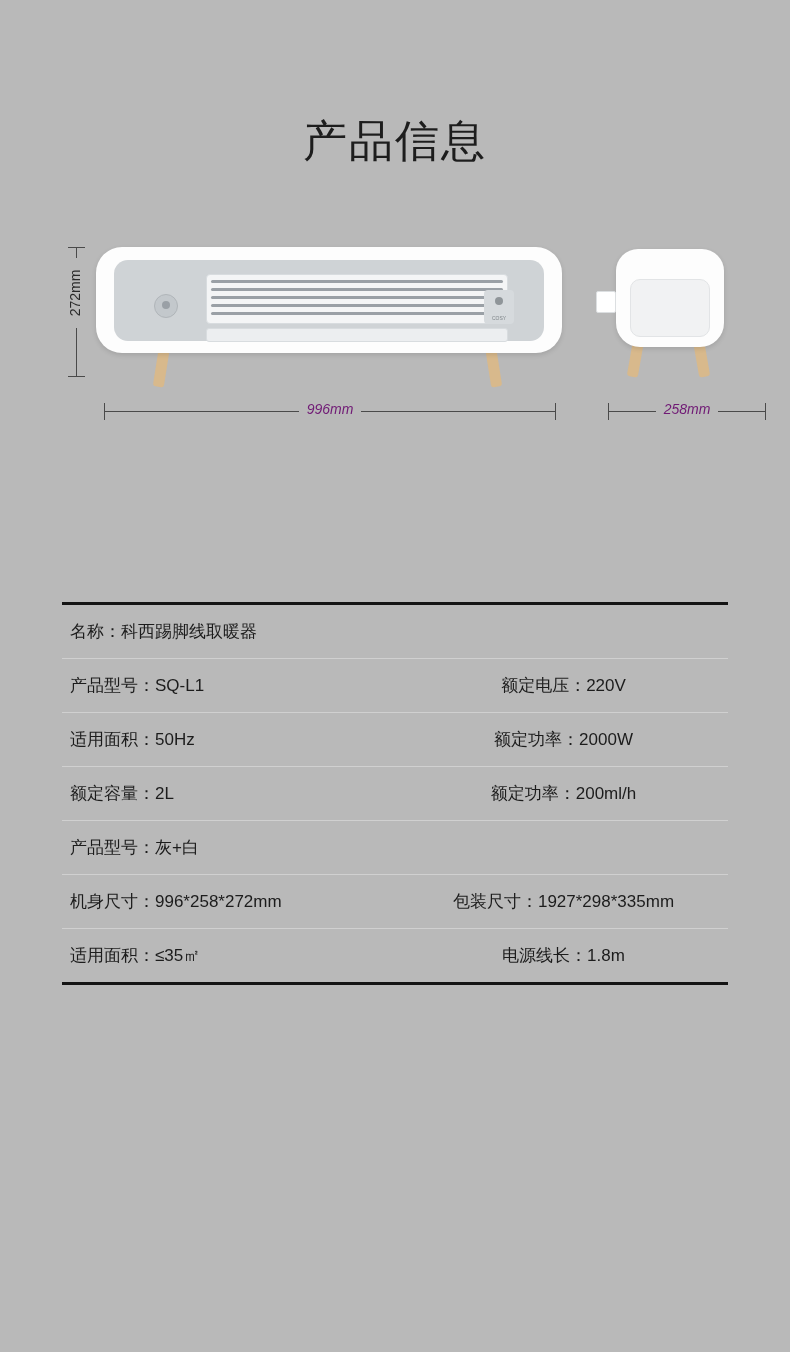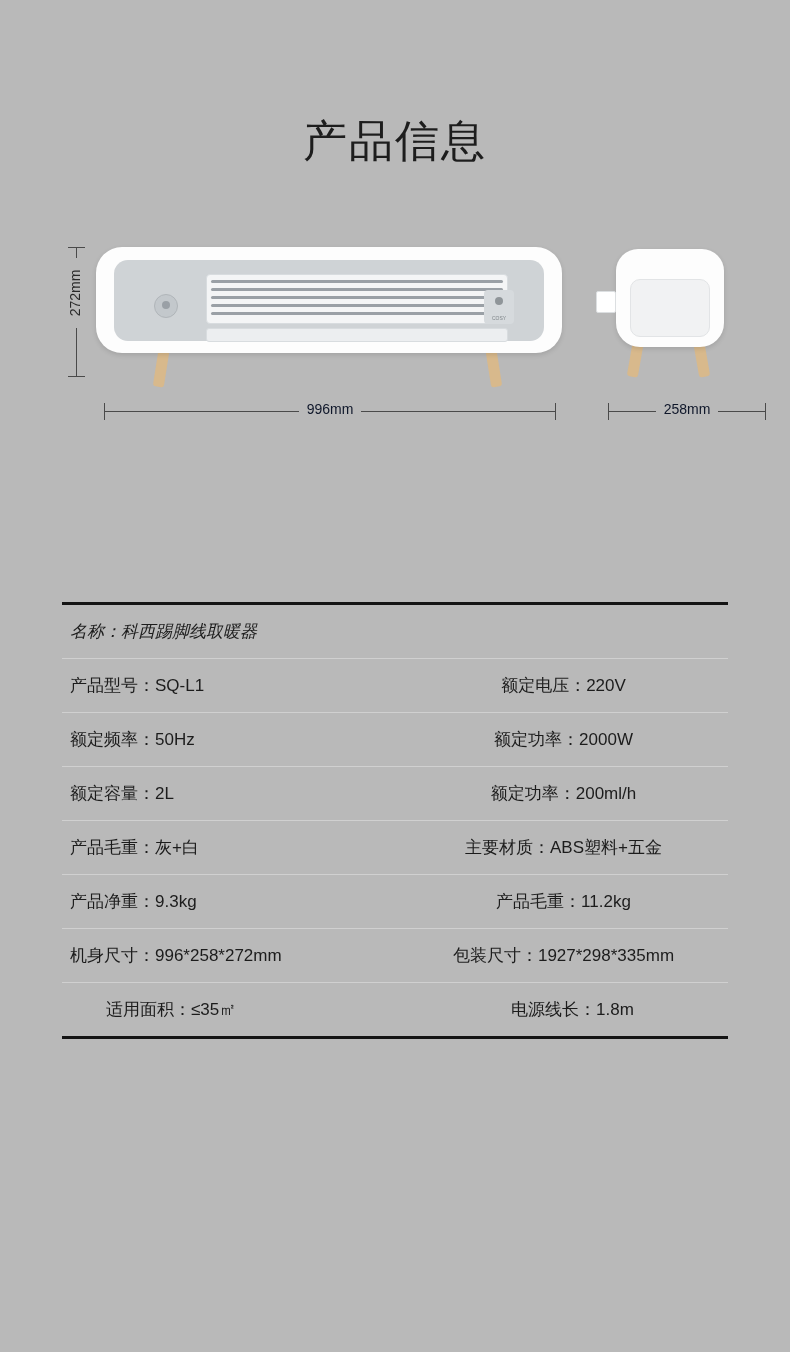--- a/index.html
+++ b/index.html
@@ -262,21 +262,22 @@
   }
   .dim-h .cap.l { left: 0; }
   .dim-h .cap.r { right: 0; }
   .dim-h .label {
     position: absolute;
     left: 0;
     right: 0;
     top: 0;
     text-align: center;
     font-size: 14px;
-    color: #0f172a;
+    color: #701a75;
+    font-style: italic;
   }
   .dim-h .label span {
     background: #b9b9b9;
     padding: 0 8px;
   }
   .dim-front { left: 104px; top: 178px; width: 452px; }
   .dim-side { left: 608px; top: 178px; width: 118px; padding-left: 40px; }
 
   
   .spec-table {
@@ -286,30 +287,30 @@
     width: 666px;
     border-top: 3px solid #141414;
     border-bottom: 3px solid #141414;
   }
   .spec-row {
     display: flex;
     border-bottom: 1px solid #d0d0d0;
     min-height: 53px;
     align-items: center;
   }
-  .spec-row:last-child { border-bottom: none; margin-left: 36px; }
+  .spec-row:last-child { border-bottom: none; }
   .spec-cell {
     flex: 1 1 50%;
     font-size: 17px;
     color: #1c1c1c;
     padding: 0 0 0 8px;
     line-height: 1.4;
     box-sizing: border-box;
   }
-  .spec-cell.full { flex: 1 1 100%; font-style: italic; }
+  .spec-cell.full { flex: 1 1 100%; }
   .spec-cell.right { padding-left: 4px; text-align: center; }
 </style>
 </head>
 <body>
 
 <div class="page">
 
   <div class="title">产品信息</div>
 
   <div class="illustration">
@@ -370,34 +371,29 @@
 
   <div class="spec-table" id="spec-table">
       <div class="spec-row">
         <div class="spec-cell full">名称：科西踢脚线取暖器</div>
       </div>
       <div class="spec-row">
         <div class="spec-cell">产品型号：SQ-L1</div>
         <div class="spec-cell right">额定电压：220V</div>
       </div>
       <div class="spec-row">
-        <div class="spec-cell">额定频率：50Hz</div>
+        <div class="spec-cell">适用面积：50Hz</div>
         <div class="spec-cell right">额定功率：2000W</div>
       </div>
       <div class="spec-row">
         <div class="spec-cell">额定容量：2L</div>
         <div class="spec-cell right">额定功率：200ml/h</div>
       </div>
       <div class="spec-row">
-        <div class="spec-cell">产品毛重：灰+白</div>
-        <div class="spec-cell right">主要材质：ABS塑料+五金</div>
-      </div>
-      <div class="spec-row">
-        <div class="spec-cell">产品净重：9.3kg</div>
-        <div class="spec-cell right">产品毛重：11.2kg</div>
+        <div class="spec-cell">产品型号：灰+白</div>
       </div>
       <div class="spec-row">
         <div class="spec-cell">机身尺寸：996*258*272mm</div>
         <div class="spec-cell right">包装尺寸：1927*298*335mm</div>
       </div>
       <div class="spec-row">
         <div class="spec-cell">适用面积：≤35㎡</div>
         <div class="spec-cell right">电源线长：1.8m</div>
       </div>
     </div>

